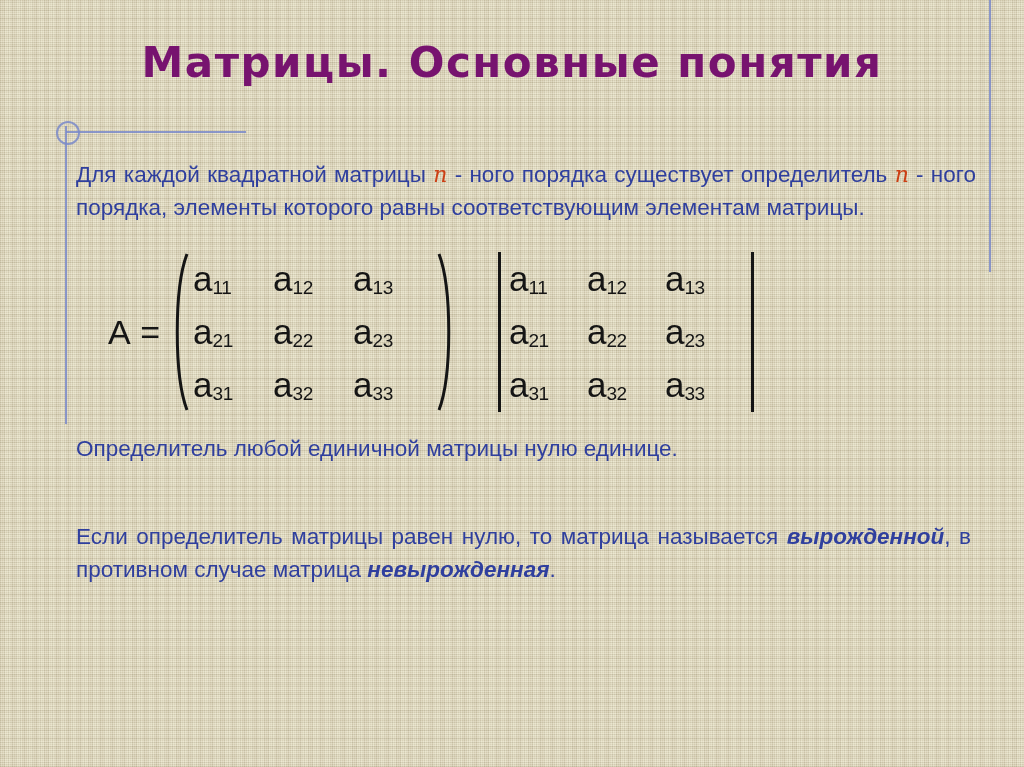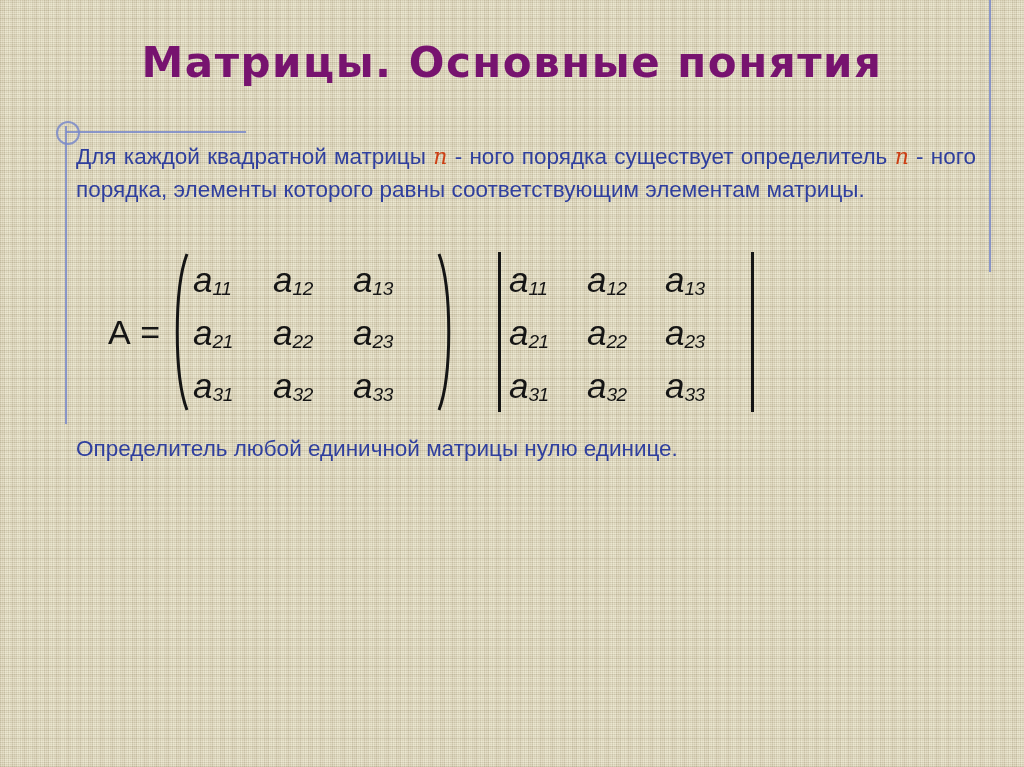--- a/index.html
+++ b/index.html
@@ -97,21 +97,21 @@
   
   .para {
     position: absolute;
     font-family: "Liberation Sans", sans-serif;
     color: #2f3f9e;
     font-size: 22.5px;
     line-height: 33px;
     text-align: justify;
     text-justify: inter-word;
   }
-  .para.p1 { left: 76px; top: 140px; width: 900px; }
+  .para.p1 { left: 76px; top: 158px; width: 900px; }
   .para.p2 { left: 76px; top: 432px; width: 900px; text-align: left; }
   .para.p3 { left: 76px; top: 520px; width: 895px; }
 
   .para .n-italic {
     color: #cc3f14;
     font-style: italic;
     font-family: "DejaVu Serif", serif;
     font-size: 22px;
   }
   .para b.term {
@@ -142,23 +142,22 @@
   .lead {
     font-size: 34px;
     letter-spacing: 1px;
     padding-right: 6px;
     white-space: nowrap;
     color: #151515;
   }
 
   .bracket-wrap {
     display: flex;
-    align-items: flex-end;
+    align-items: flex-start;
     position: relative;
-    font-style: italic;
   }
 
   
   .paren {
     display: block;
     width: 22px;
     height: 160px;
   }
   .bar {
     width: 3px;
@@ -242,14 +241,15 @@
           <span class="cell">a<sub>32</sub></span>
           <span class="cell">a<sub>33</sub></span>
         </span>
         <span class="bar"></span>
       </span>
     </div>
   </div>
 
   <div class="para p2">Определитель любой единичной матрицы нулю единице.</div>
 
+  <div class="para p3"><span>Если определитель матрицы равен нулю, то матрица называется </span><b class="term">вырожденной</b><span>, в противном случае матрица </span><b class="term">невырожденная</b><span>.</span></div>
 
 </div>
 
 </body></html>

